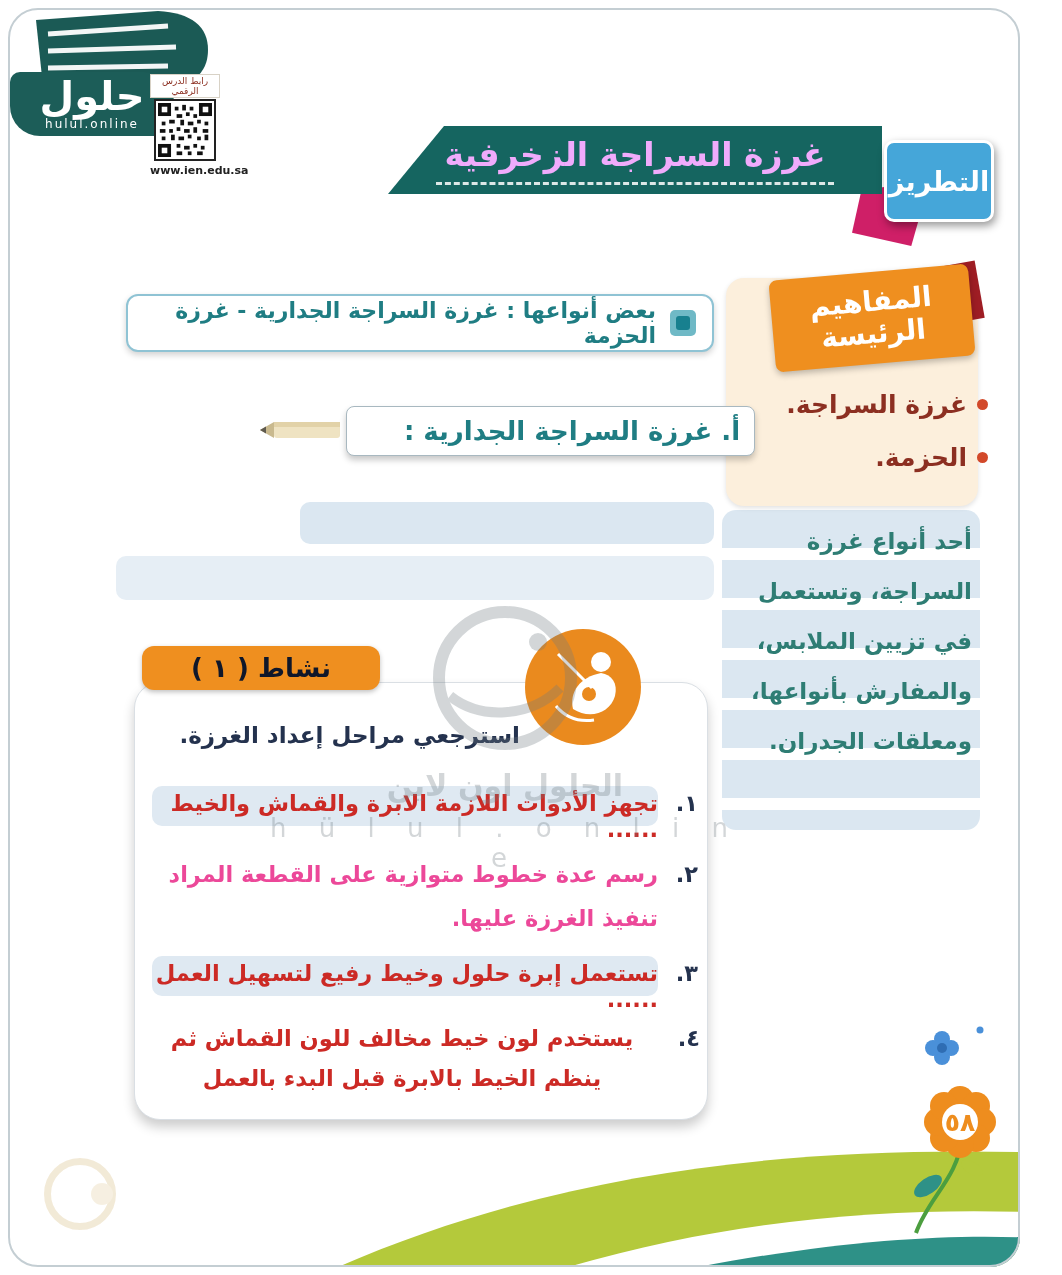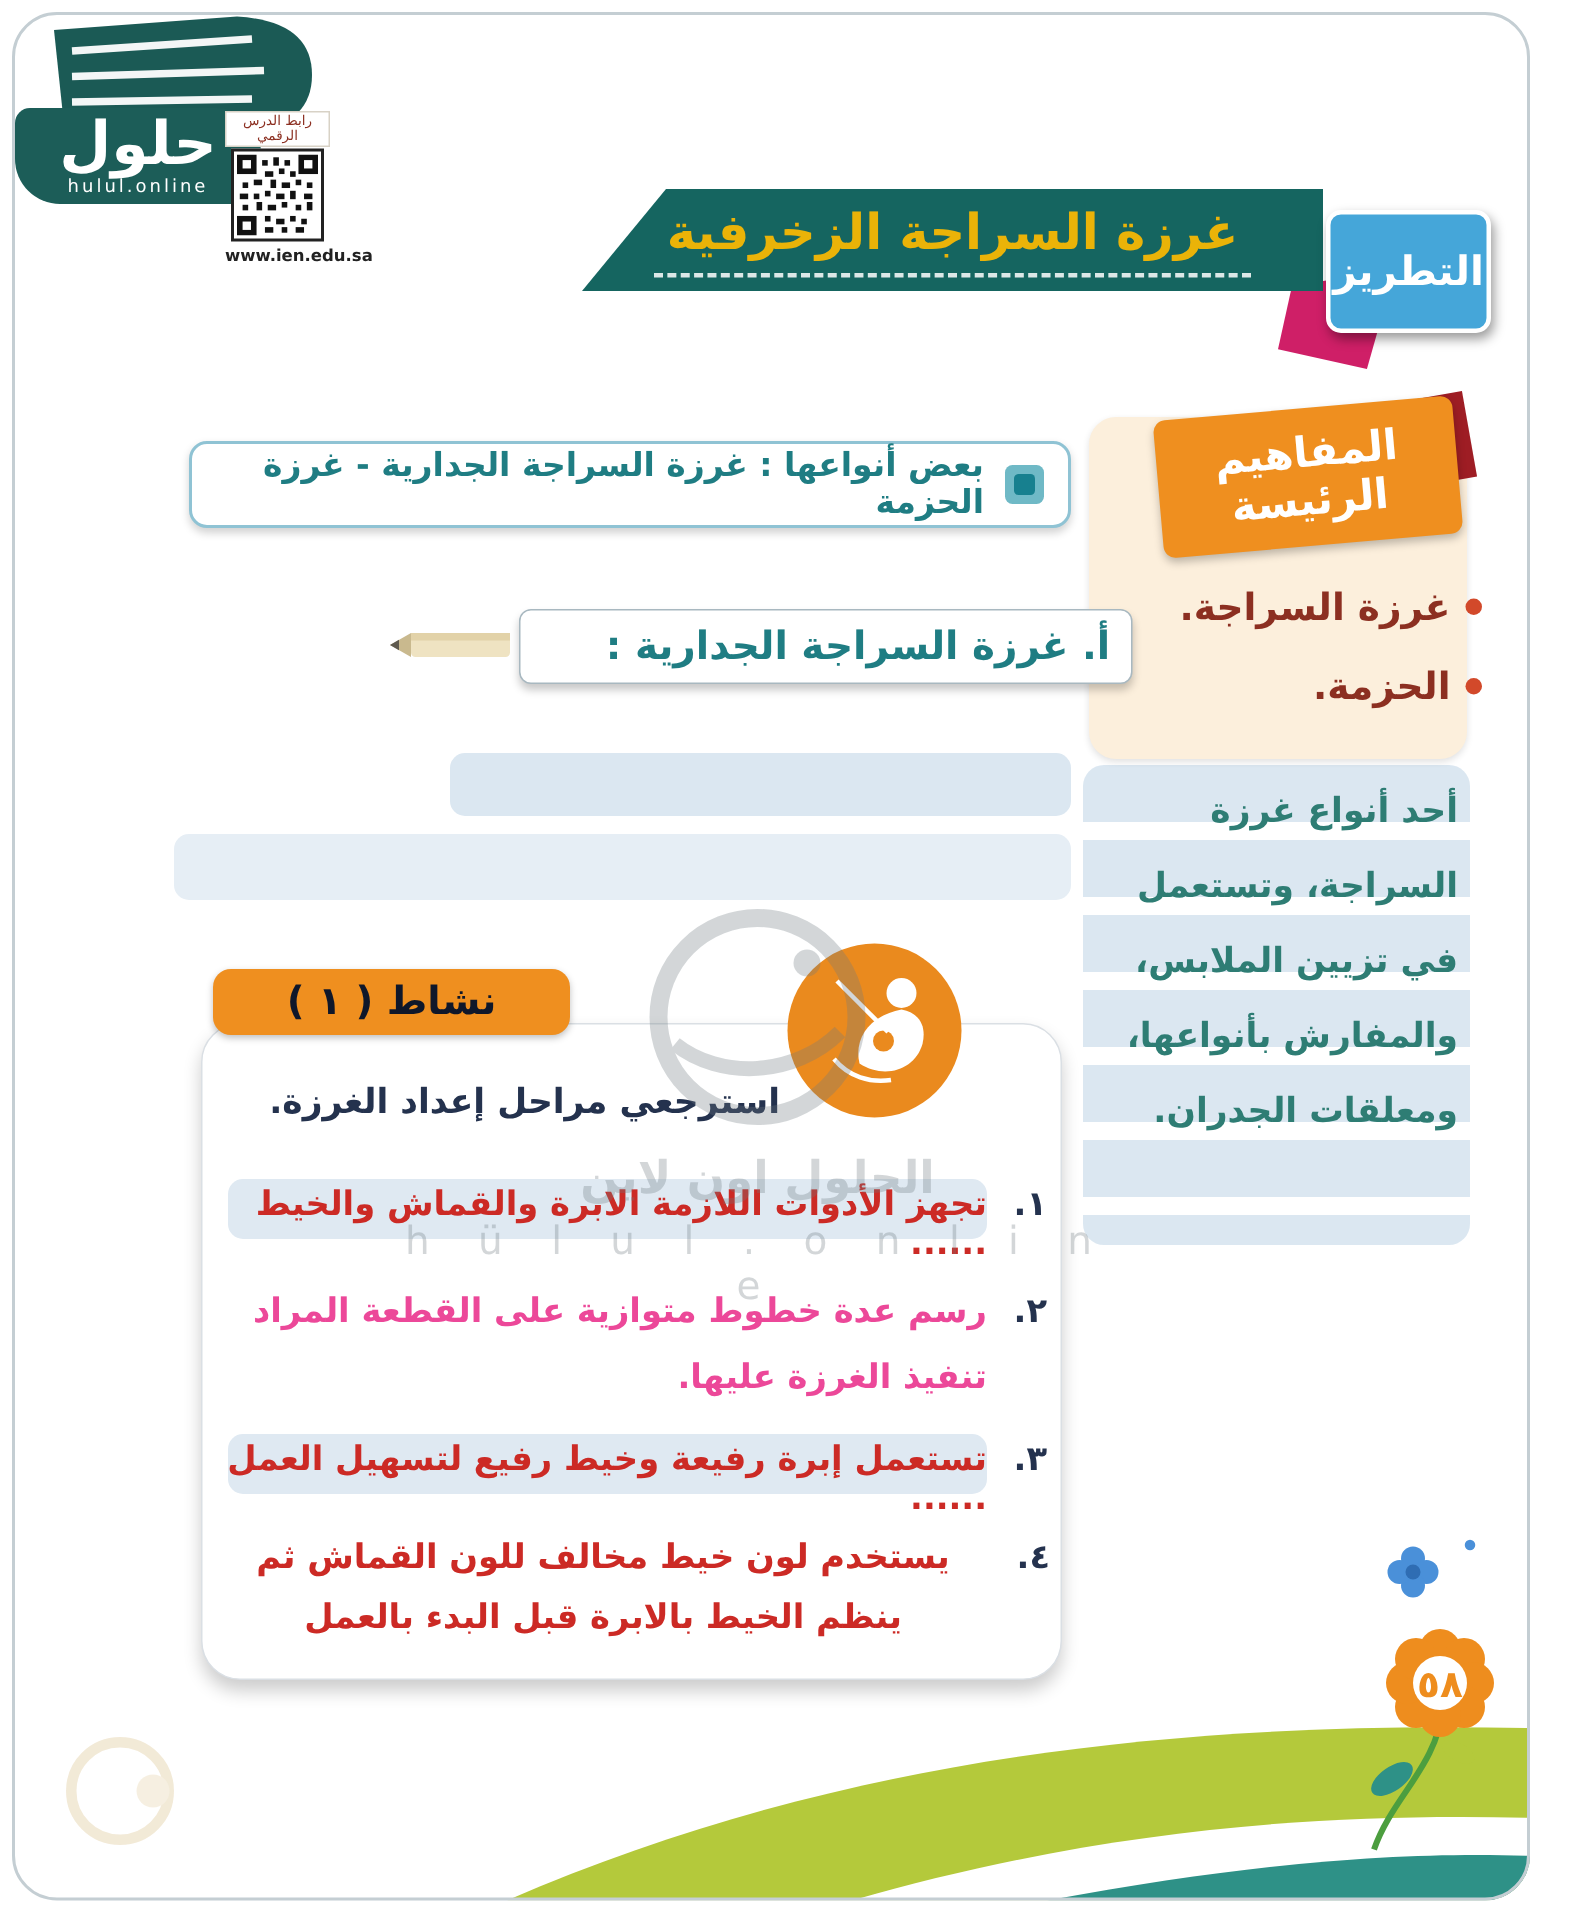--- a/index.html
+++ b/index.html
@@ -19,21 +19,21 @@
   .wordmark-latin{font-size:12px;letter-spacing:2px;direction:ltr;}
   .qr-block{left:150px;top:74px;width:70px;text-align:center;z-index:3;}
   .qr-caption{font-size:9px;color:#8c2f21;background:#fff;border:1px solid #d8d2c6;padding:1px 2px;display:inline-block;}
   .qr-frame{background:#fff;border:2px solid #222;display:inline-block;line-height:0;padding:2px;margin-top:1px;}
   .site-url{font-size:11px;color:#222;font-weight:bold;margin-top:3px;direction:ltr;}
 
   
   .title-banner{left:388px;top:126px;width:494px;height:68px;background:#156560;
     clip-path:polygon(56px 0,100% 0,100% 100%,0 100%);
     display:flex;align-items:center;justify-content:center;padding-right:0;z-index:2;}
-  .title-text{color:#eab308;font-size:33px;font-weight:bold;border-bottom:3px dashed rgba(255,255,255,.85);padding:0 8px 8px;}
+  .title-text{color:#f0abfc;font-size:33px;font-weight:bold;border-bottom:3px dashed rgba(255,255,255,.85);padding:0 8px 8px;}
 
   
   .tab-flag{left:852px;top:180px;width:78px;height:66px;background:#cf1f67;
     clip-path:polygon(0 80%,12% 16%,100% 0,76% 100%);z-index:1;}
   .subject-tab{left:884px;top:140px;width:104px;height:76px;background:#45a6d9;border:3px solid #fff;
     border-radius:10px;box-shadow:2px 4px 8px rgba(0,0,0,.4);display:flex;align-items:center;justify-content:center;
     color:#fff;font-size:27px;font-weight:bold;z-index:2;}
 
   
   .concepts-cream{left:726px;top:278px;width:252px;height:228px;background:#fcefdc;border-radius:18px;
@@ -246,21 +246,21 @@
   </div>
 
   <div class="abs step step2">
     <span class="step-num">٢.</span>
     <span class="step-text">رسم عدة خطوط متوازية على القطعة المراد تنفيذ الغرزة عليها.</span>
   </div>
 
   <div class="abs strip strip3"></div>
   <div class="abs step step3">
     <span class="step-num">٣.</span>
-    <span class="step-text handwritten">تستعمل إبرة رفيعة وخيط رفيع لتسهيل العمل ......</span>
+    <span class="step-text handwritten">تستعمل إبرة حلول وخيط رفيع لتسهيل العمل ......</span>
   </div>
 
   <div class="abs step step4">
     <span class="step-num">٤.</span>
     <span class="step-text handwritten">يستخدم لون خيط مخالف للون القماش ثم ينظم الخيط بالابرة قبل البدء بالعمل</span>
   </div>
 
   <div class="abs watermark">
     <svg width="190" height="160" viewBox="0 0 190 160">
       <circle cx="95" cy="78" r="66" fill="none" stroke="#6f7a80" stroke-width="12"></circle>

